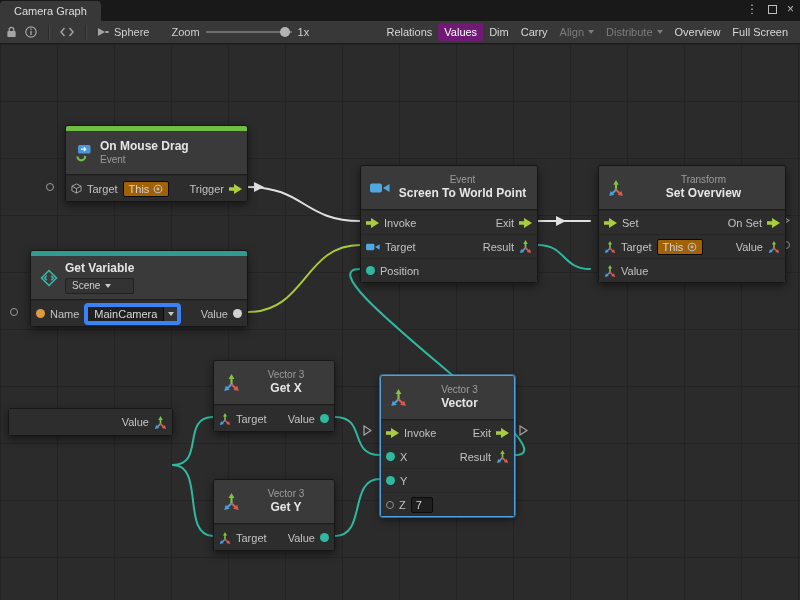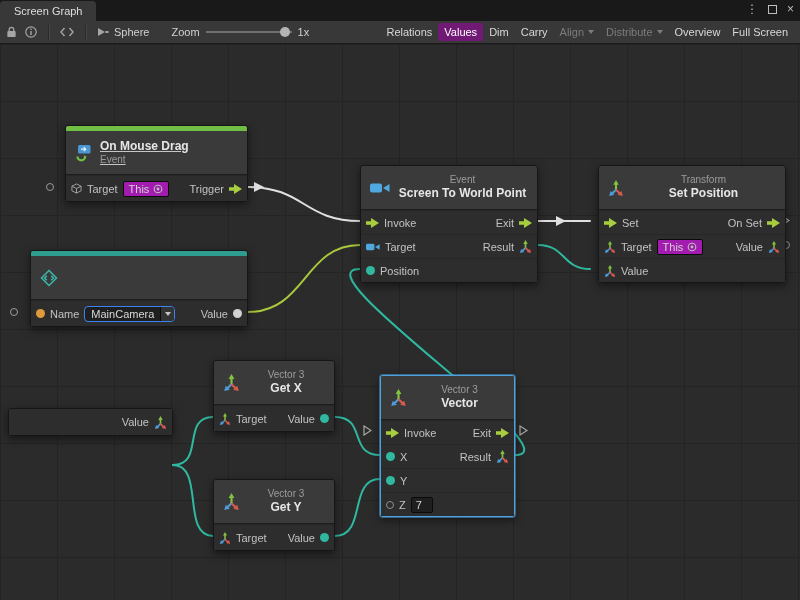--- a/index.html
+++ b/index.html
@@ -43,40 +43,40 @@
 
   
   .node { position:absolute; z-index:2; background:#2d2d2d; border:1px solid #161616; border-radius:3px;
           box-shadow:0 3px 8px rgba(0,0,0,.5); color:#c6c6c6; font-size:11px; }
   .node.sel { border-color:#4da2e0; box-shadow:0 0 0 1px rgba(77,162,224,.55), 0 3px 8px rgba(0,0,0,.5); }
   .strip { height:5px; border-radius:2px 2px 0 0; }
   .strip.green { background:#71be44; }
   .strip.teal  { background:#2e9c8e; }
   .nhead { height:44px; background:#3a3a3a; display:flex; align-items:center; gap:7px; padding:0 9px;
            border-bottom:1px solid #1d1d1d; border-radius:2px 2px 0 0; }
-  .strip + .nhead { border-radius:0;text-decoration:underline; }
+  .strip + .nhead { border-radius:0; }
   .ncol { display:flex; flex-direction:column; justify-content:center; line-height:1.25; }
   .ncol.center { flex:1; align-items:center; }
   .ncat { font-size:10px; color:#9c9c9c; }
   .ntitle { font-size:12px; font-weight:bold; color:#e6e6e6; }
   .nsub { font-size:10px; color:#9c9c9c; }
   .nrow { display:flex; align-items:center; gap:5px; padding:0 5px; background:#2d2d2d; border-top:1px solid #272727; }
   .nrow:first-of-type { border-top:none; }
   .r24 { height:24px; } .r26 { height:26px; }
   .sp { flex:1; }
   .pl { color:#c2c2c2; }
   .dot { width:9px; height:9px; border-radius:50%; background:#2fb9a0; display:inline-block; flex:none; }
   .dot.light { background:#d2d2d2; }
   .dot.orange { background:#df9a3c; }
   .dot.hollow { background:transparent; border:1.5px solid #8f8f8f; width:8px; height:8px; }
-  .chip { display:inline-flex; align-items:center; gap:4px; background:#a21caf; border:1px solid #0a0a0a;
+  .chip { display:inline-flex; align-items:center; gap:4px; background:#a16207; border:1px solid #0a0a0a;
           border-radius:2px; padding:1px 5px; color:#d2d2d2; }
   .dd { display:inline-flex; align-items:center; gap:5px; background:#333333; border:1px solid #222;
         border-radius:2px; padding:1px 6px; color:#cfcfcf; font-size:10px; }
-  .field { display:inline-flex; align-items:stretch; background:#1f1f1f; border:1px solid #3b82f6; border-radius:4px; overflow:hidden; }
+  .field { display:inline-flex; align-items:stretch; background:#1f1f1f; border:4px solid #3b82f6; border-radius:4px; overflow:hidden; }
   .field .txt { padding:1px 6px; color:#d8d8d8; }
   .field .arr { width:14px; display:flex; align-items:center; justify-content:center; background:#333; border-left:1px solid #0a0a0a; }
   .zfield { width:22px; height:16px; background:#1f1f1f; border:1px solid #0a0a0a; border-radius:2px;
             color:#d8d8d8; font-size:11px; text-align:left; padding:0 4px; font-family:"Liberation Sans",sans-serif; }
   .ext { position:absolute; z-index:2; }
   .ext-dot { width:8px; height:8px; border:1px solid #9a9a9a; border-radius:50%; }
   svg.px { flex:none; display:block; }
 </style>
 </head>
 <body>
@@ -139,21 +139,21 @@
       </symbol>
     <symbol id="i-graph" viewBox="0 0 12 10">
         <path d="M1 1 L8 5 L1 9 Z" fill="#a5a5a5"></path>
         <rect x="8.5" y="4" width="3" height="2" fill="#a5a5a5"></rect>
       </symbol>
   </defs>
 </svg>
 
 <div class="titlebar">
   <div class="tab">
-    <span>Screen Graph</span>
+    <span>Camera Graph</span>
   </div>
   <div class="win-controls">
     <span class="wc">⋮</span>
     <span class="wc-box"></span>
     <span class="wc">×</span>
   </div>
 </div>
 
 <div class="toolbar">
   <span class="ticon">
@@ -267,20 +267,27 @@
         </svg>
     </div>
   </div>
 
   <div class="node" style="left:30px;top:206px;width:218px">
     <div class="strip teal"></div>
     <div class="nhead">
       <svg class="px" width="18" height="18">
           <use href="#i-vars"></use>
         </svg>
+      <div class="ncol">
+        <span class="ntitle">Get Variable</span>
+        <span class="dd" style="margin-top:2px">
+          <span>Scene</span>
+          <span class="chev lit"></span>
+        </span>
+      </div>
     </div>
     <div class="nrow r26">
       <span class="dot orange"></span>
       <span class="pl">Name</span>
       <span class="field">
         <span class="txt">MainCamera</span>
         <span class="arr">
             <span class="chev lit"></span>
           </span>
       </span>
@@ -329,21 +336,21 @@
     </div>
   </div>
 
   <div class="node" style="left:598px;top:121px;width:188px">
     <div class="nhead">
       <svg class="px" width="16" height="16">
           <use href="#i-xyz"></use>
         </svg>
       <div class="ncol center">
         <span class="ncat">Transform</span>
-        <span class="ntitle">Set Position</span>
+        <span class="ntitle">Set Overview</span>
       </div>
     </div>
     <div class="nrow r24">
       <svg class="px" width="13" height="10">
           <use href="#i-flow"></use>
         </svg>
       <span class="pl">Set</span>
       <span class="sp"></span>
       <span class="pl">On Set</span>
       <svg class="px" width="13" height="10">

